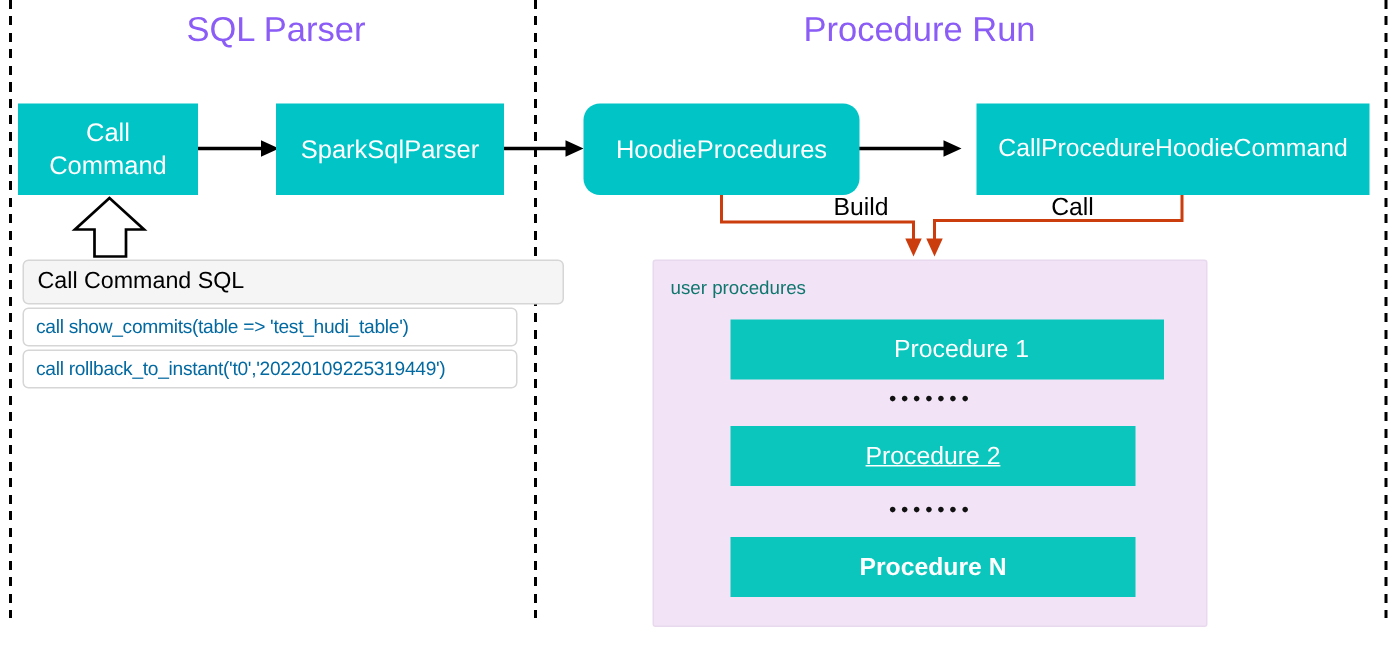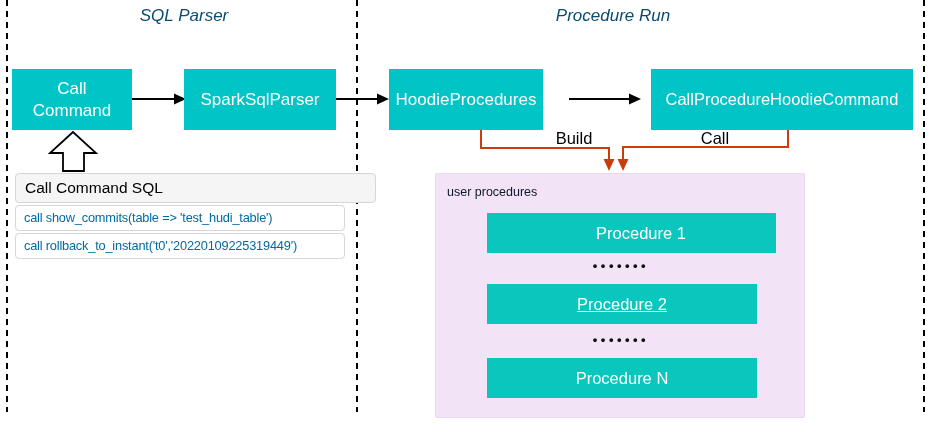--- a/index.html
+++ b/index.html
@@ -1,36 +1,36 @@
 <!DOCTYPE html>
 <html><head>
 <meta charset="utf-8">
 <style>
   html,body{margin:0;padding:0;background:#fff;}
   body{font-family:"Liberation Sans","DejaVu Sans",sans-serif;}
   .canvas{position:relative;width:932px;height:443px;background:#fff;overflow:hidden;}
   .dash-line{position:absolute;top:0;width:2px;height:412px;
     background:repeating-linear-gradient(180deg,#000 0 6px,transparent 6px 11px);}
   .section-title{position:absolute;top:6px;transform:translateX(-50%);
-    font-size:17px;color:#0c4a6e;white-space:nowrap;font-style:italic;}
+    font-size:23px;color:#8b5cf6;white-space:nowrap;}
   .node{position:absolute;background:#00C4C6;color:#fff;display:flex;
     align-items:center;justify-content:center;text-align:center;
     font-size:17px;line-height:1.25;white-space:pre-line;}
   .edge-label{position:absolute;transform:translateX(-50%);font-size:16.5px;color:#000;white-space:nowrap;}
   .connectors{position:absolute;left:0;top:0;pointer-events:none;}
   .sql-header{position:absolute;left:15px;top:173px;width:361px;height:30px;
     background:#F5F5F5;border:1px solid #D6D6D6;border-radius:4px;box-sizing:border-box;
     font-size:15.5px;line-height:28px;padding-left:9px;color:#000;}
   .sql-row{position:absolute;left:15px;width:330px;height:26px;background:#fff;
     border:1px solid #D6D6D6;border-radius:4px;box-sizing:border-box;
     font-size:12.8px;letter-spacing:-0.2px;line-height:24px;padding-left:8px;
     color:#0369a1;white-space:nowrap;}
   .user-panel{position:absolute;left:435px;top:173px;width:370px;height:245px;
     background:#F2E4F6;border:1px solid #E8D9EE;box-sizing:border-box;border-radius:2px;}
-  .user-panel-label{position:absolute;left:11px;top:11px;font-size:12.5px;color:#0f172a;}
+  .user-panel-label{position:absolute;left:11px;top:11px;font-size:12.5px;color:#0f766e;}
   .proc-box{position:absolute;left:51px;width:270px;height:40px;background:#0BC6BC;
     color:#fff;display:flex;align-items:center;justify-content:center;font-size:16.5px;}
   .dots{position:absolute;left:125px;width:120px;text-align:center;
     font-size:13px;font-weight:bold;letter-spacing:3.5px;color:#111;line-height:14px;}
 </style>
 </head>
 <body>
 
 <div class="canvas">
 
@@ -64,32 +64,32 @@
       <path d="M788,130 V147 H623 V160" fill="none" stroke="#CC3D0E" stroke-width="2"></path>
       <polygon points="623,171 617.5,159 628.5,159" fill="#CC3D0E"></polygon>
     </g>
 
     <polygon points="73,132 50,153 63,153 63,171 84,171 84,153 96,153" fill="#fff" stroke="#000" stroke-width="1.8" stroke-linejoin="miter"></polygon>
   </svg>
 
   <div class="node" style="left:12px;top:69px;width:120px;height:61px;">Call
 Command</div>
   <div class="node" style="left:184px;top:69px;width:152px;height:61px;">SparkSqlParser</div>
-  <div class="node" style="left:389px;top:69px;width:154px;height:61px;">HoodieProcedures</div>
+  <div class="node" style="left:389px;top:69px;width:184px;height:61px;border-radius:11px;">HoodieProcedures</div>
   <div class="node" style="left:651px;top:69px;width:262px;height:61px;font-size:16.5px;">CallProcedureHoodieCommand</div>
 
   <div class="edge-label" style="left:574px;top:129px;">Build</div>
   <div class="edge-label" style="left:715px;top:129px;">Call</div>
 
   <div class="sql-header">Call Command SQL</div>
   <div class="sql-row" style="top:205px;">call show_commits(table =&gt; 'test_hudi_table')</div>
   <div class="sql-row" style="top:233px;">call rollback_to_instant('t0','20220109225319449')</div>
 
   <div class="user-panel">
     <div class="user-panel-label">user procedures</div>
     <div class="proc-box" style="top:39px;padding-left:19px;">Procedure 1</div>
     <div class="dots" style="top:85px;">•••••••</div>
     <div class="proc-box" style="top:110px;text-decoration:underline;">Procedure 2</div>
     <div class="dots" style="top:159px;">•••••••</div>
-    <div class="proc-box" style="top:184px;">Procedure N</div>
+    <div class="proc-box" style="top:184px;font-weight:bold;">Procedure N</div>
   </div>
 
 </div>
 
 </body></html>

